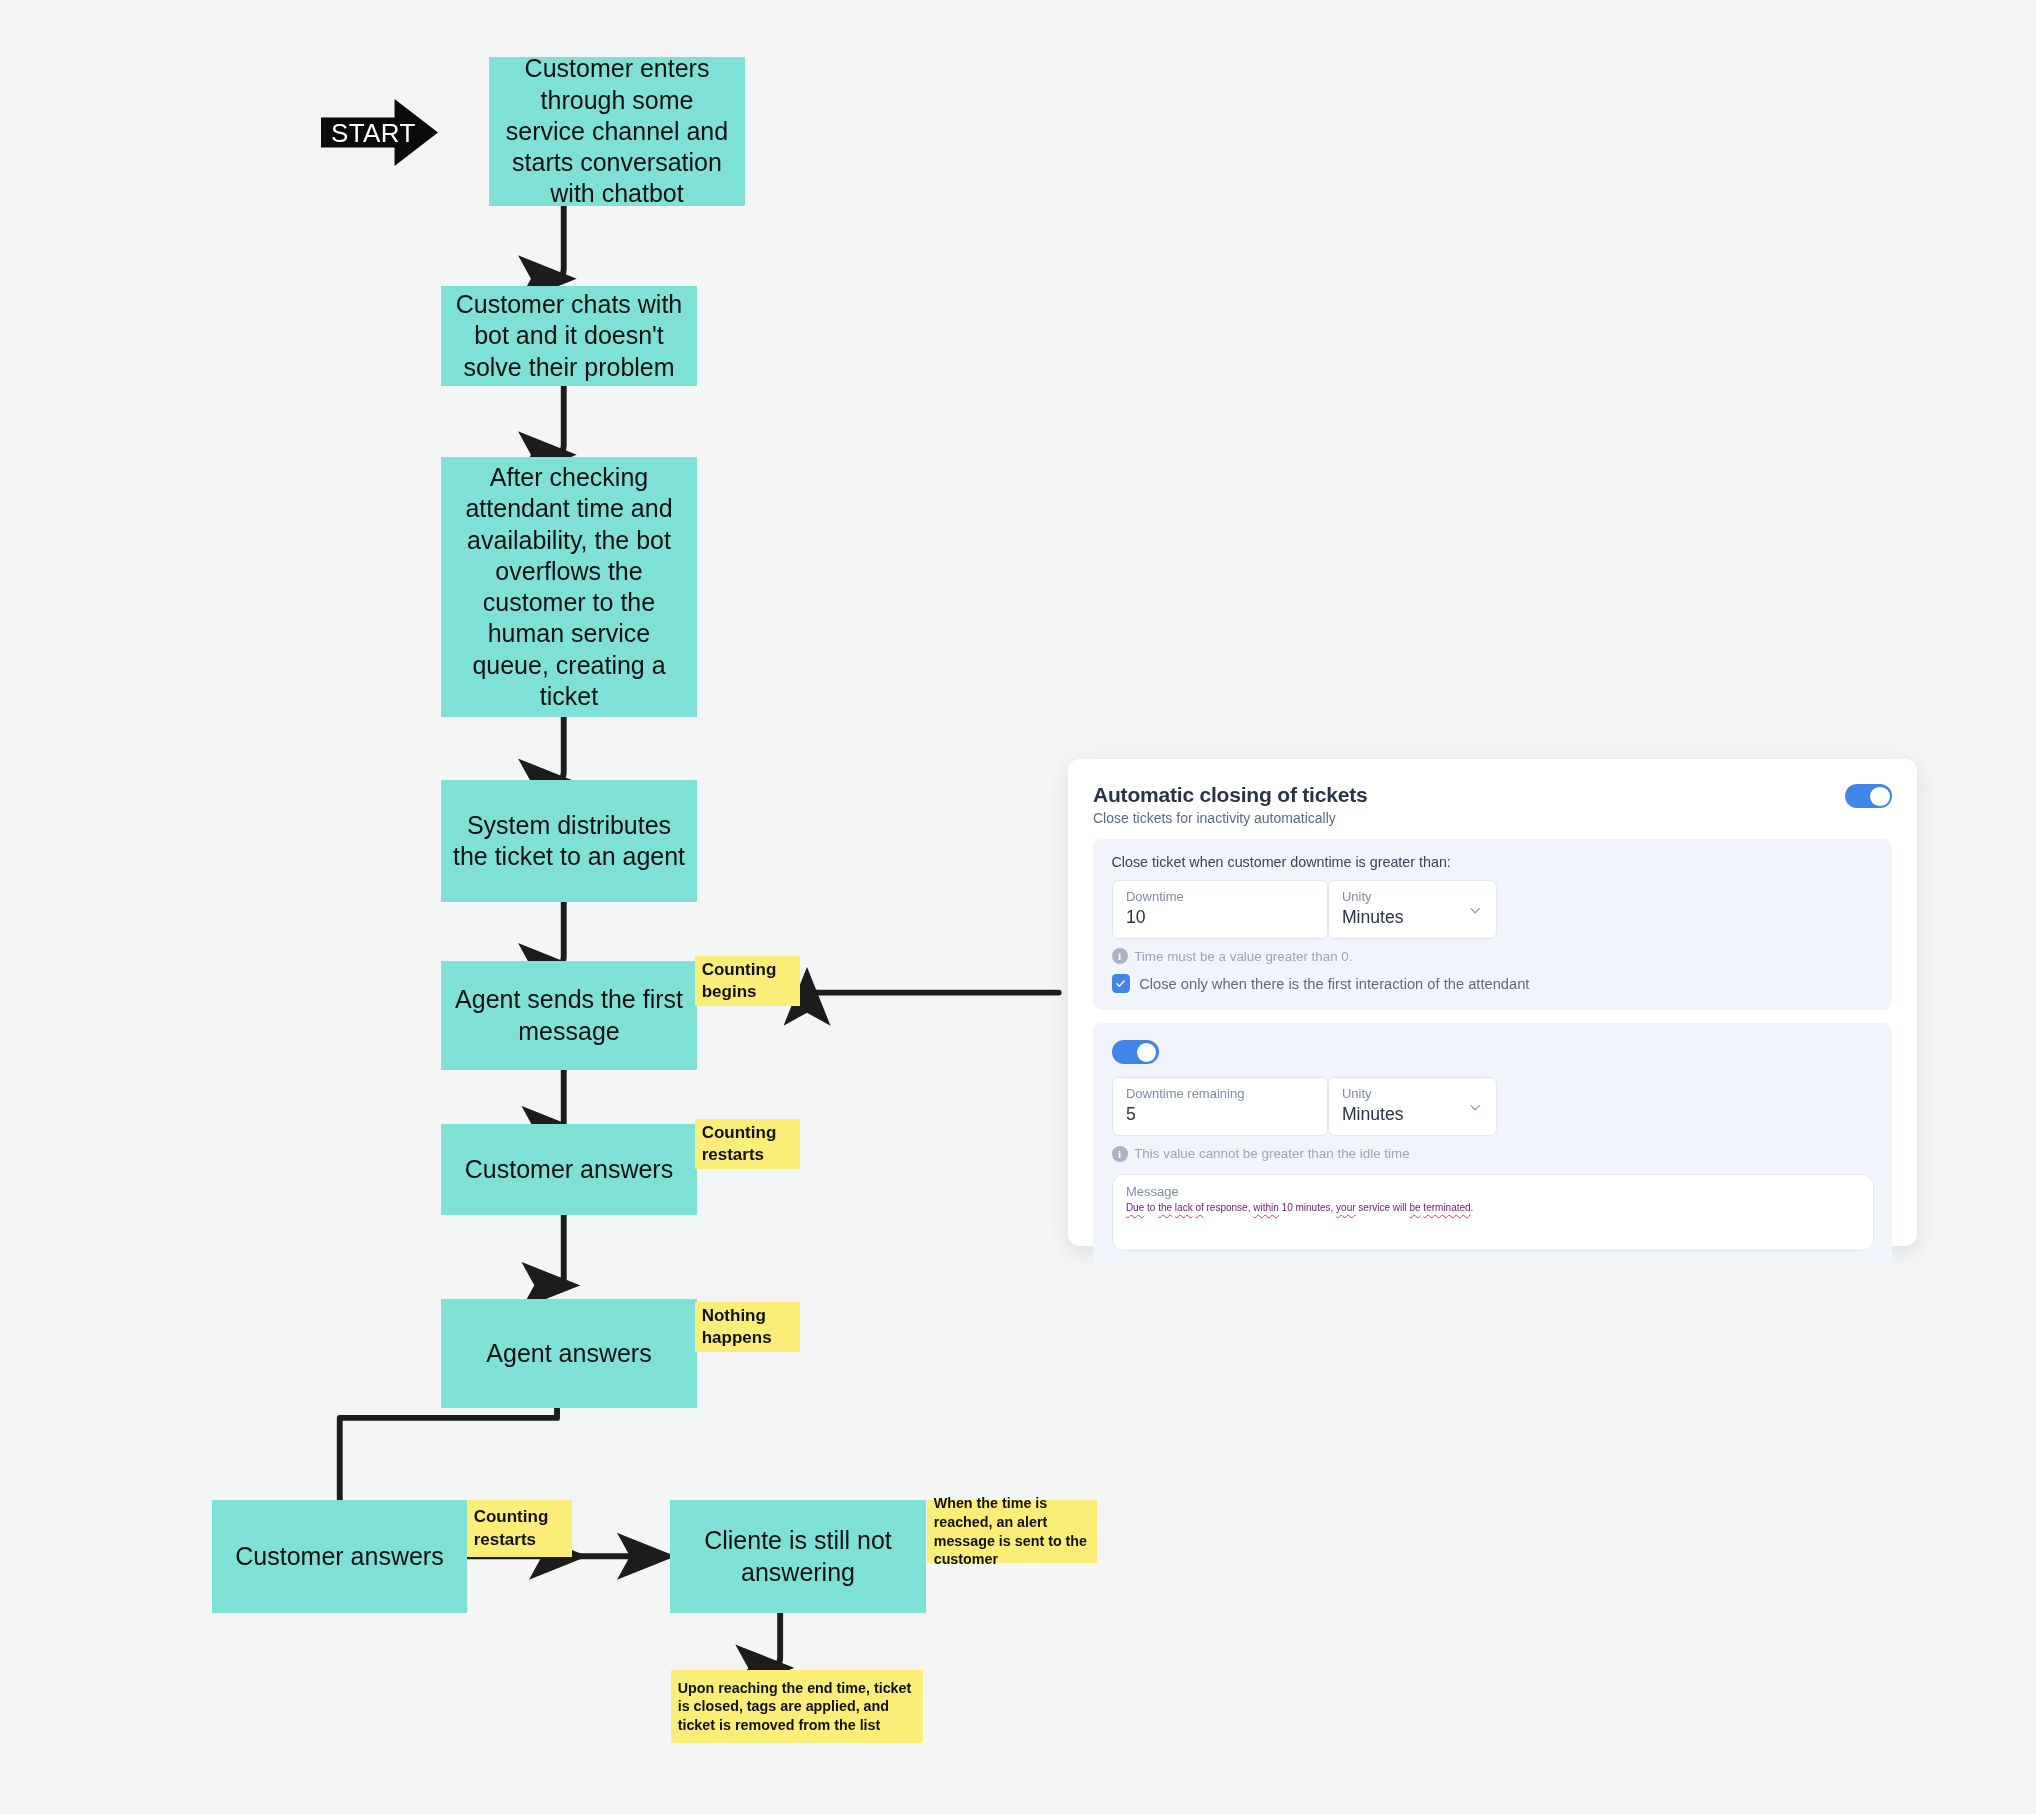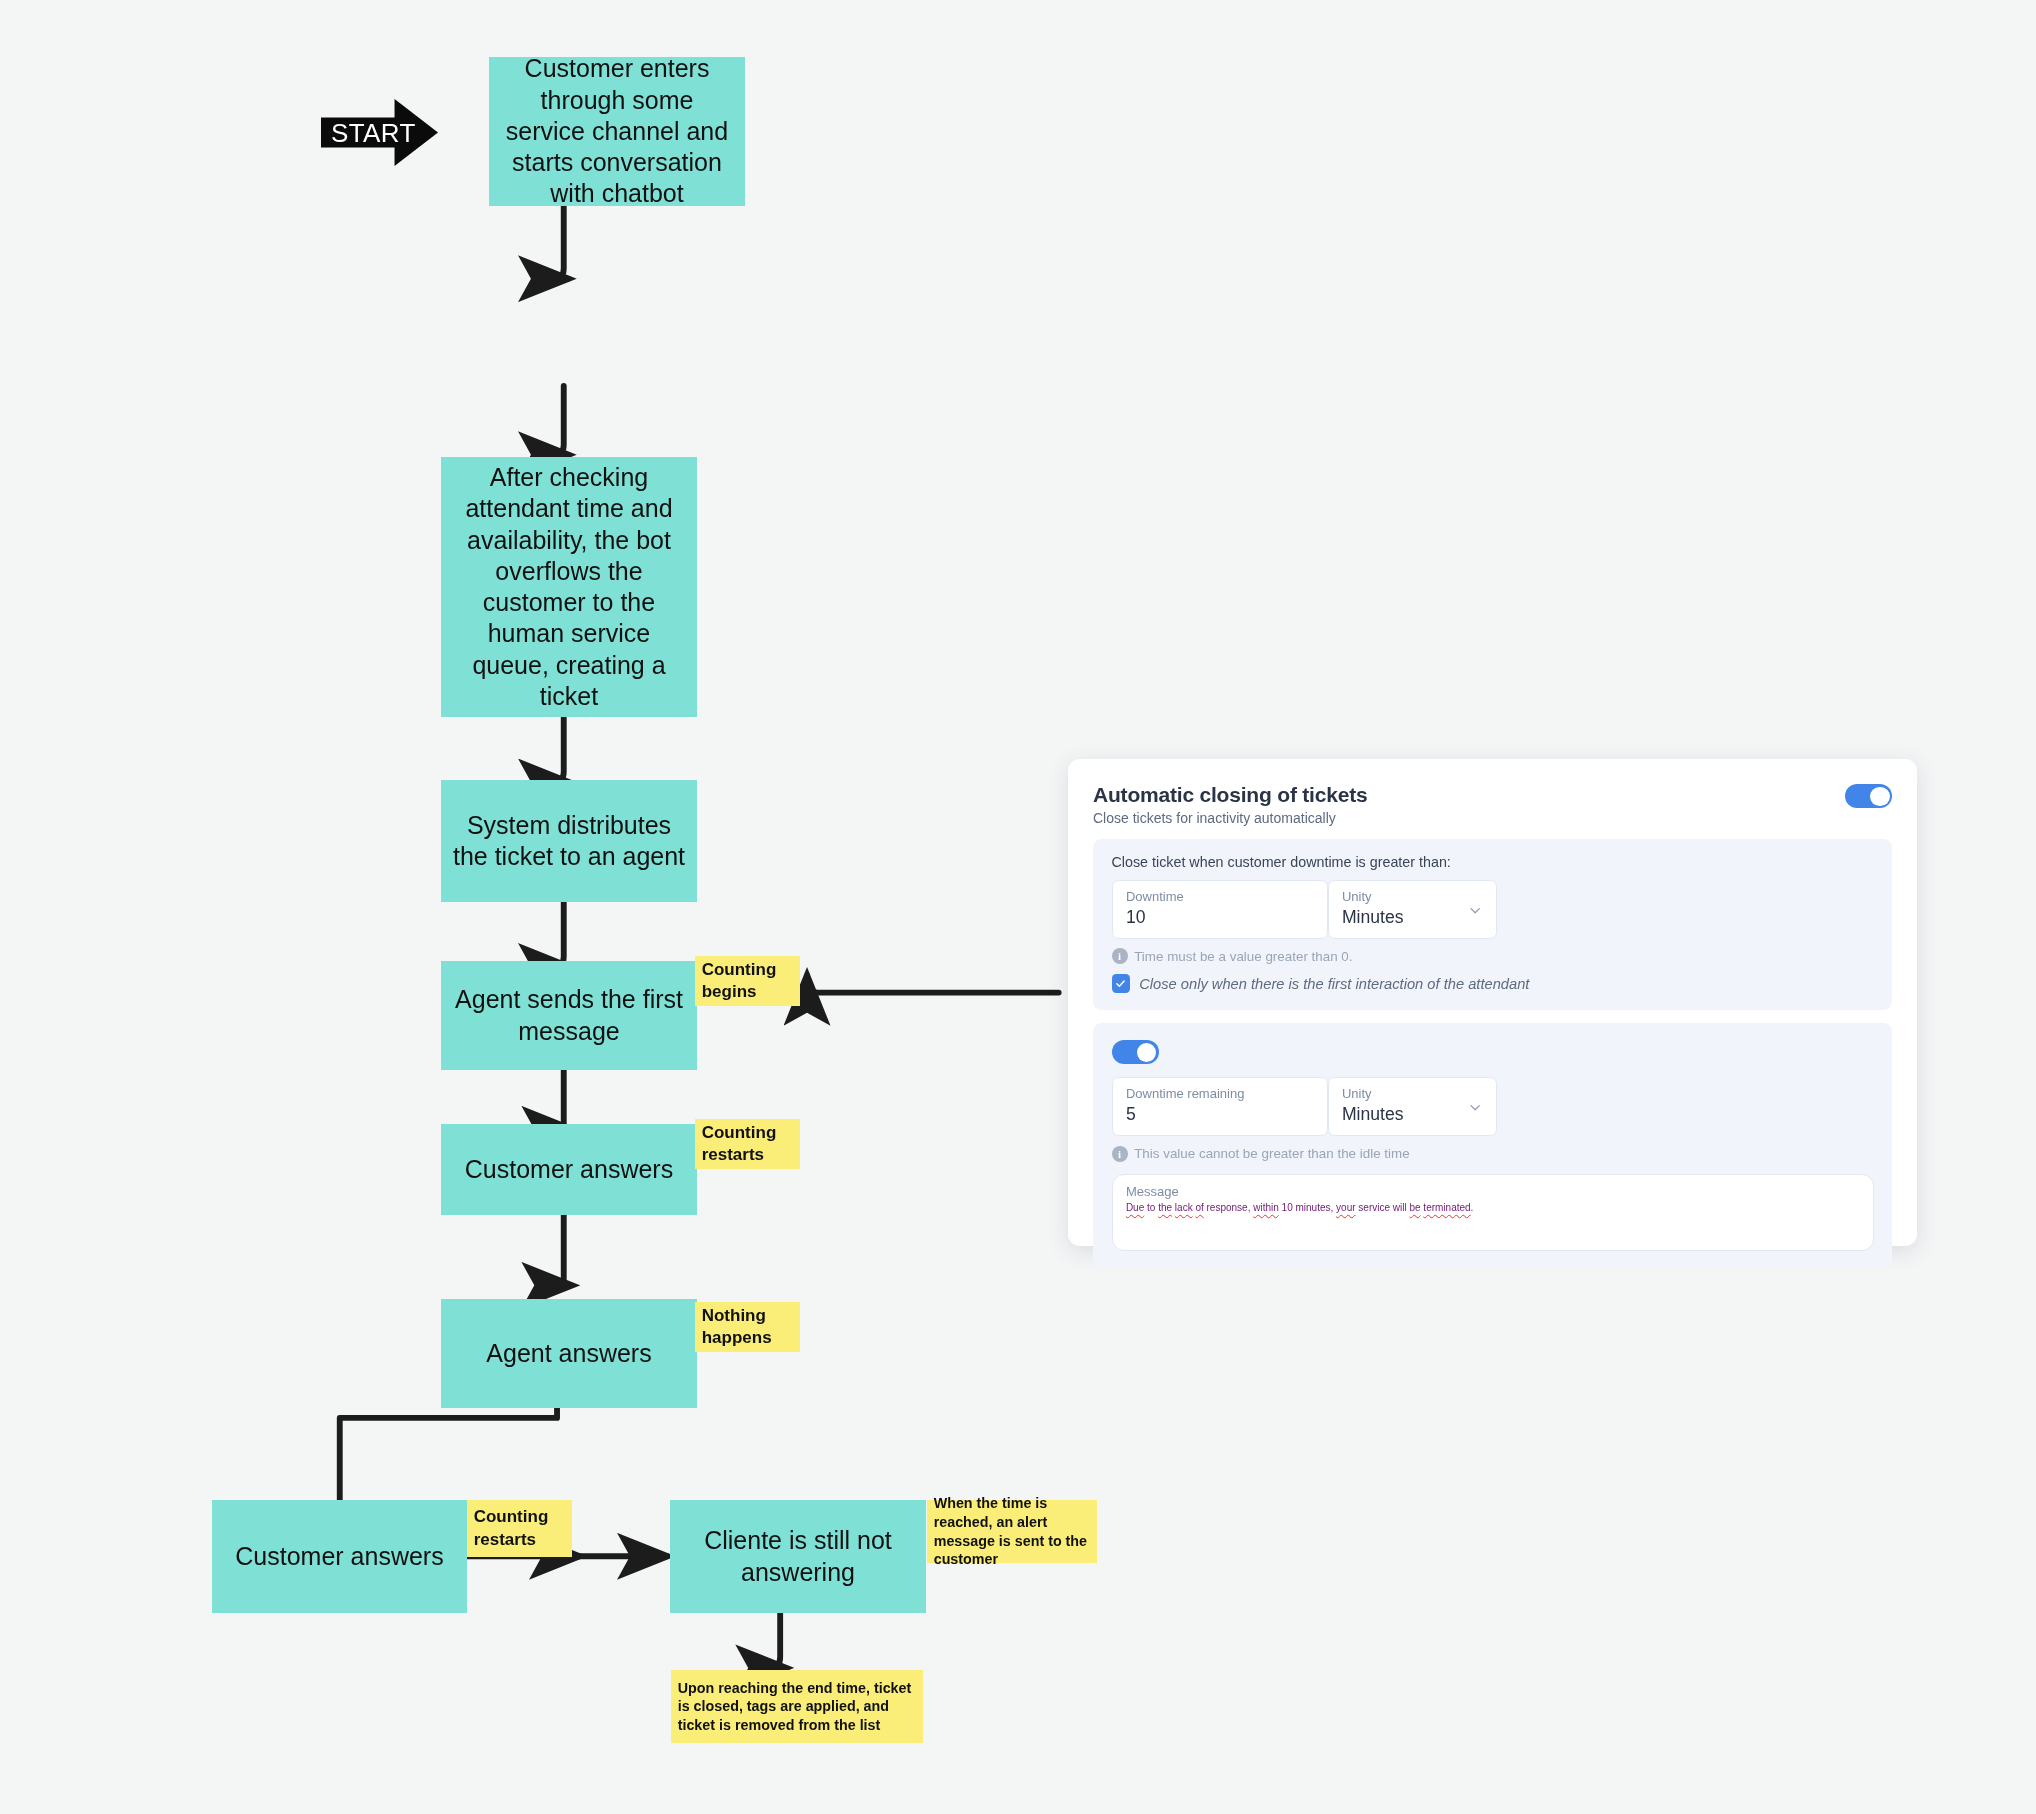--- a/index.html
+++ b/index.html
@@ -104,21 +104,21 @@
     position:absolute;right:13.4px;top:50%;transform:translateY(-45%);
     width:14.3px;height:14.3px;
   }
   .hint{display:flex;align-items:center;gap:6.7px;margin-top:9.2px;}
   .hint .info{
     width:16px;height:16px;border-radius:50%;background:#aab4c4;color:#fff;
     font-size:11px;font-weight:bold;display:flex;align-items:center;justify-content:center;
     flex:none;font-family:"Liberation Serif",serif;
   }
   .hint .txt{font-size:13.4px;color:#9aa5b8;}
-  .cbrow{display:flex;align-items:center;gap:9.2px;margin-top:10px;font-style:italic;}
+  .cbrow{display:flex;align-items:center;gap:9.2px;margin-top:10px;}
   .cb{
     width:18.5px;height:18.5px;border-radius:4.2px;background:#4285e8;
     display:flex;align-items:center;justify-content:center;flex:none;
   }
   .cb svg{width:11px;height:11px;}
   .cbrow .txt{font-size:14.7px;color:#5d6a80;}
   .msgbox{
     margin-top:12.6px;background:#fff;border:0.8px solid #e2e8f2;border-radius:12px;
     padding:8.4px 13.4px 11.7px 13.4px;height:77px;box-sizing:border-box;
   }
@@ -166,20 +166,23 @@
     <svg width="117" height="67" viewBox="0 0 140 80">
       <path d="M0,22 L88,22 L88,0 L140,40 L88,80 L88,58 L0,58 Z" fill="#0b0b0b"></path>
     </svg>
     <span class="label">START</span>
   </div>
 
   <div class="node" style="left:441px;top:57px;width:256px;height:149px;margin-left:48px;">
     <span>Customer enters through some service channel and starts conversation with chatbot</span>
   </div>
 
+  <div class="node" style="left:441px;top:286px;width:256px;height:100px;">
+    <span>Customer chats with bot and it doesn't solve their problem</span>
+  </div>
 
   <div class="node" style="left:441px;top:780px;width:256px;height:122px;">
     <span>System distributes the ticket to an agent</span>
   </div>
 
   <div class="node" style="left:441px;top:457px;width:256px;height:260px;">
     <span>After checking attendant time and availability, the bot overflows the customer to the human service queue, creating a ticket</span>
   </div>
 
   <div class="node" style="left:441px;top:961px;width:256px;height:109px;">

